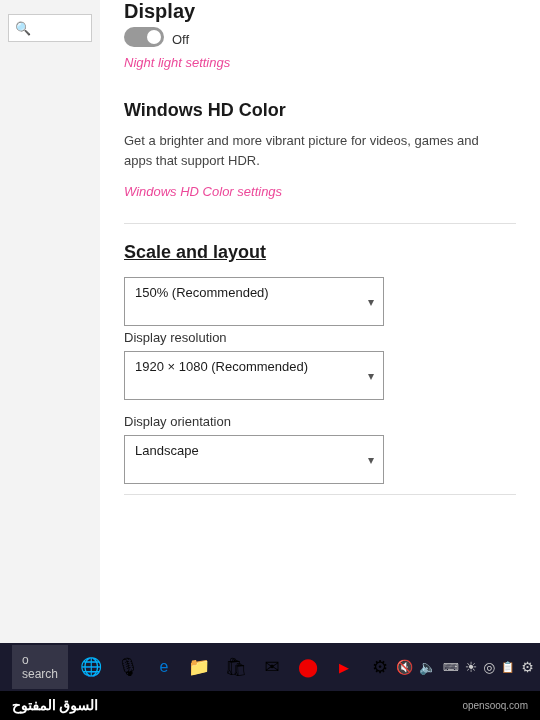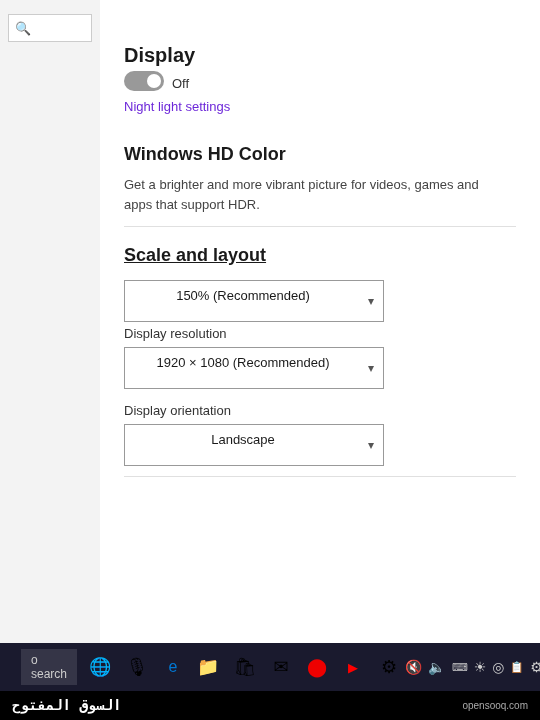--- a/index.html
+++ b/index.html
@@ -50,21 +50,20 @@
       flex: 1;
       background: #ffffff;
       padding: 0 24px 20px 24px;
       overflow-y: auto;
       overflow-x: hidden;
     }
 
     .page-title-area {
       padding-bottom: 6px;
       border-bottom: none;
-      margin-top: 44px;
     }
 
     .page-title {
       font-size: 20px;
       font-weight: 600;
       color: #1a1a1a;
       margin-bottom: 4px;
     }
 
     .toggle-row {
@@ -93,26 +92,27 @@
       background: #fff;
       border-radius: 50%;
     }
 
     .toggle-label {
       font-size: 13px;
       color: #333;
     }
 
     .link-blue {
-      color: #6d28d9;
+      color: #ec4899;
       font-size: 13px;
       text-decoration: none;
       cursor: pointer;
       display: inline-block;
       margin-bottom: 14px;
+      font-style: italic;
     }
 
     .section-title {
       font-size: 18px;
       font-weight: 600;
       color: #1a1a1a;
       margin-top: 10px;
       margin-bottom: 10px;
     }
 
@@ -140,30 +140,29 @@
     }
 
     .dropdown-wrapper {
       position: relative;
       width: 260px;
       margin-bottom: 4px;
     }
 
     .dropdown {
       width: 100%;
-      padding: 7px 32px 18px 10px;
+      padding: 7px 32px 25px 10px;
       font-size: 13px;
       color: #1a1a1a;
       background: #fff;
       border: 1px solid #999;
       appearance: none;
       -webkit-appearance: none;
       cursor: pointer;
       outline: none;
-      text-align: center;
     }
 
     .dropdown-chevron {
       position: absolute;
       right: 10px;
       top: 50%;
       transform: translateY(-50%);
       pointer-events: none;
       color: #555;
       font-size: 12px;
@@ -198,23 +197,23 @@
     }
 
     .taskbar-search {
       display: flex;
       align-items: center;
       background: rgba(255,255,255,0.12);
       border: none;
       color: #ccc;
       font-size: 12px;
       padding: 4px 10px;
-      height: 36px;
+      height: 44px;
       width: 100px;
-      margin-left: 17px;
+      margin-left: 8px;
     }
 
     .taskbar-icons {
       display: flex;
       align-items: center;
       gap: 4px;
       margin-left: 8px;
       flex: 1;
     }
 
@@ -249,21 +248,21 @@
       display: flex;
       align-items: center;
       justify-content: space-between;
       flex-shrink: 0;
     }
 
     .watermark-text {
       color: #fff;
       font-size: 11px;
       font-weight: bold;
-      font-family: Liberation Mono, monospace;
+      font-family: Liberation Serif, serif;
     }
 
     .watermark-sub {
       color: #aaa;
       font-size: 10px;
     }
 
     .divider {
       height: 1px;
       background: #e0e0e0;
@@ -288,20 +287,21 @@
       <div class="toggle-row">
         <div class="toggle-switch"></div>
         <span class="toggle-label">Off</span>
       </div>
       <a class="link-blue">Night light settings</a>
     </div>
 
     <div>
       <div class="section-title">Windows HD Color</div>
       <div class="section-description">Get a brighter and more vibrant picture for videos, games and apps that support HDR.</div>
+      <a class="link-blue">Windows HD Color settings</a>
     </div>
 
     <div class="divider"></div>
 
     <div>
       <div class="section-title-scale">Scale and layout</div>
 
       
       <div class="dropdown-wrapper">
         <select class="dropdown">

